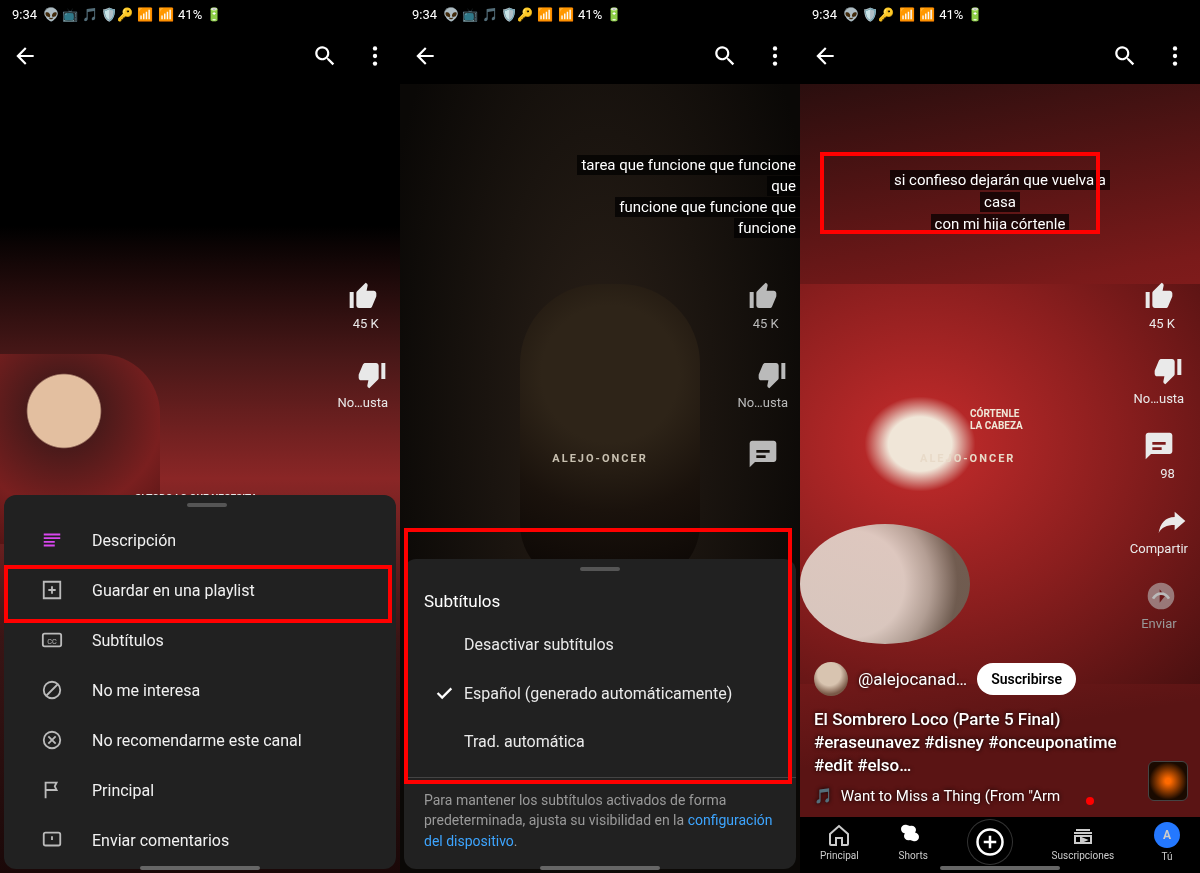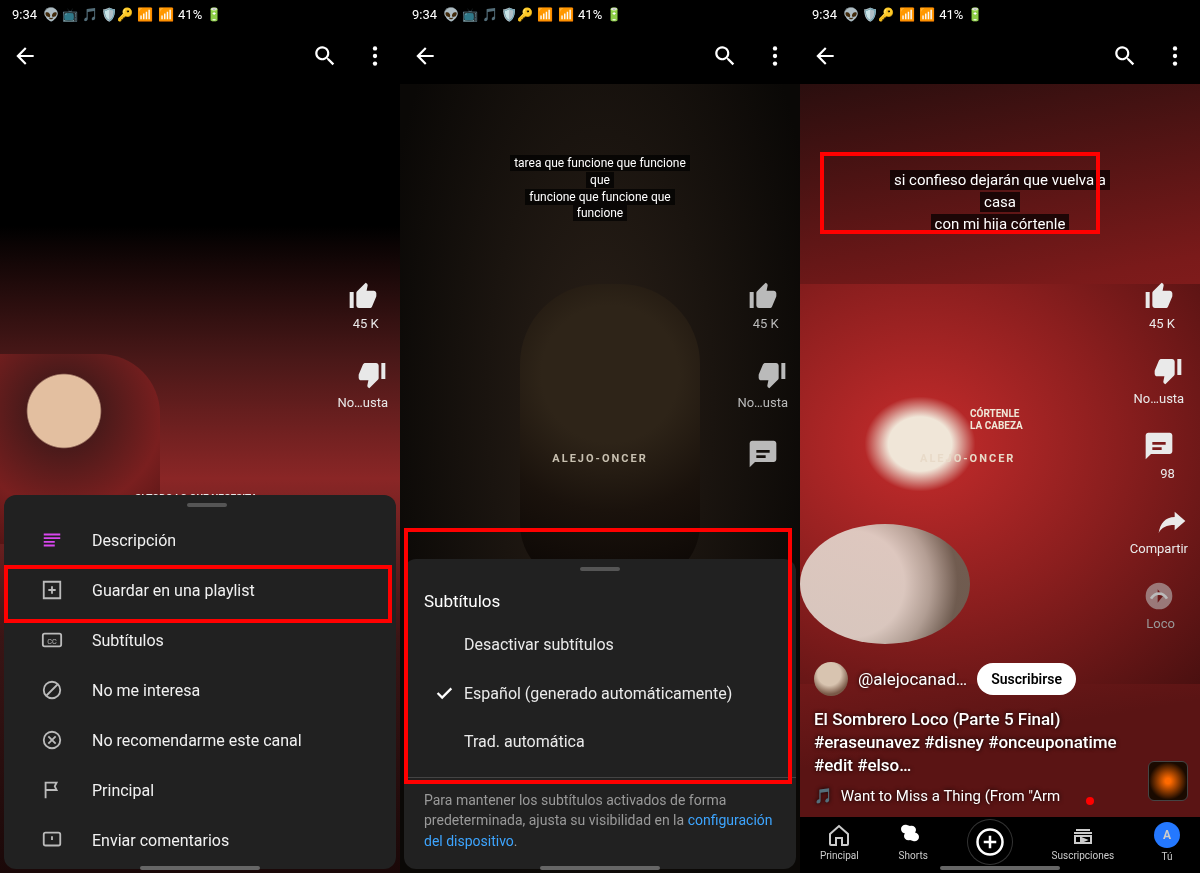--- a/index.html
+++ b/index.html
@@ -127,22 +127,22 @@
     width: 180px;
     height: 300px;
     background: radial-gradient(circle at 50% 30%, #2e2418 30%, #1a120c 60%, #0a0604 100%);
     border-radius: 80px 80px 60px 60px;
   }
   .s2-captions {
     position: absolute;
     top: 155px;
     left: 0;
     width: 400px;
-    text-align: center;
-    font-size: 12px;
+    text-align: right;
+    font-size: 15px;
     line-height: 1.4;
   }
   .cap-line { display: inline; background: rgba(0,0,0,0.7); padding: 1px 4px; }
   .s2-water {
     position: absolute;
     top: 452px;
     left: 0;
     width: 400px;
     text-align: center;
     font-size: 11px;
@@ -662,21 +662,21 @@
       <svg width="32" height="32" viewBox="0 0 24 24" fill="#eaeaea">
           <path d="M14 9V5l8 7-8 7v-4c-6 0-10 2-12 6 1-7 5-12 12-12z"></path>
         </svg>
       <span class="action-label">Compartir</span>
     </div>
     <div class="action-item">
       <svg width="32" height="32" viewBox="0 0 24 24" fill="#bababa">
           <path d="M12 2a10 10 0 100 20 10 10 0 000-20zm-1 5l4 5-4 5V7z" opacity=".6"></path>
           <path d="M6 14c3-5 9-5 12 0" fill="none" stroke="#bababa" stroke-width="2"></path>
         </svg>
-      <span class="action-label" style="color:#999">Loco</span>
+      <span class="action-label" style="color:#999">Enviar</span>
     </div>
   </div>
 
   <div class="s3-info">
     <div class="channel-row">
       <div class="avatar"></div>
       <span class="chan-name">@alejocanad…</span>
       <span class="sub-btn">Suscribirse</span>
     </div>
     <div class="vid-title">El Sombrero Loco (Parte 5 Final) #eraseunavez #disney #onceuponatime #edit #elso…</div>

